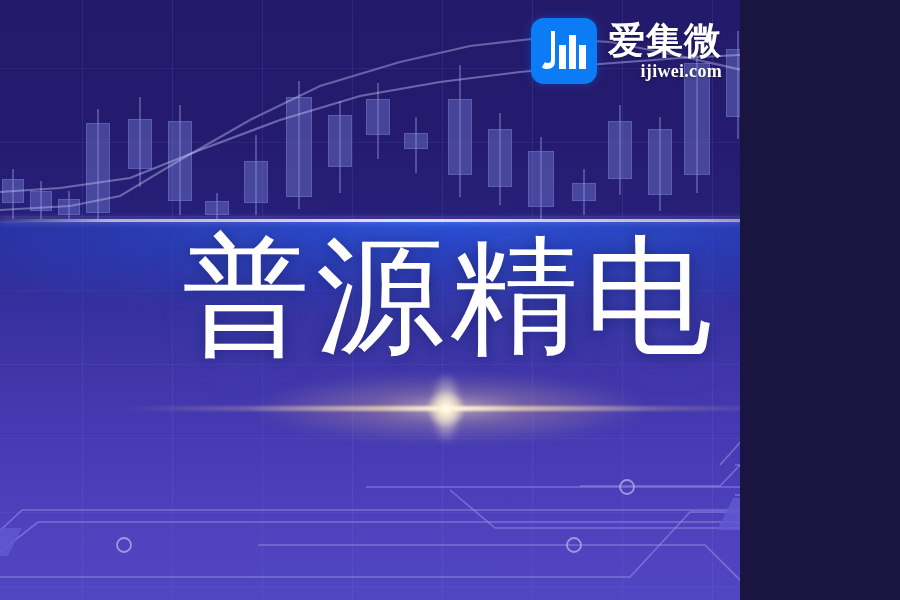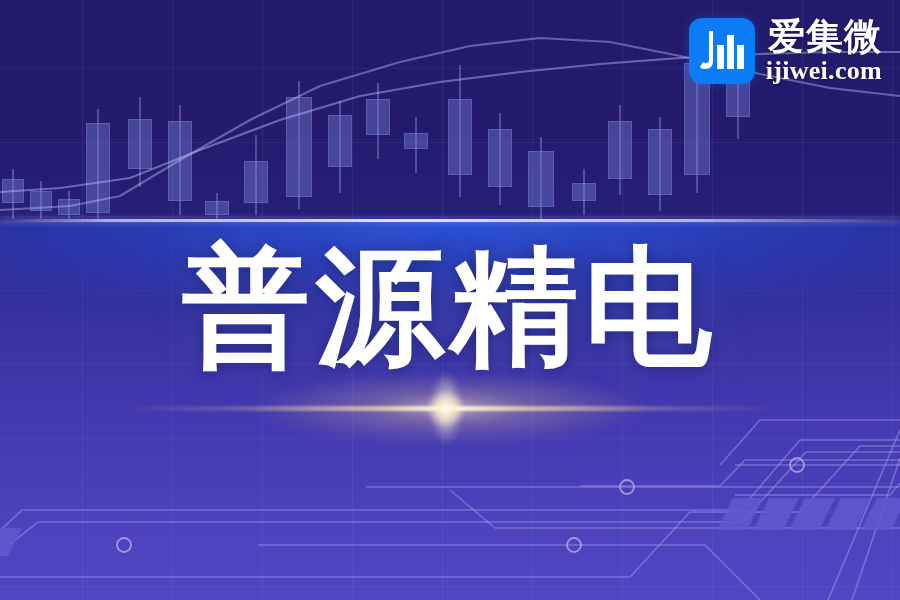--- a/index.html
+++ b/index.html
@@ -1,19 +1,19 @@
 <!DOCTYPE html>
 <html><head>
 <meta charset="utf-8">
 <style>
   html,body{margin:0;padding:0;background:#1a1440;}
   *{box-sizing:border-box;}
   #stage{
     position:relative;
-    width:900px;height:600px;
+    width:740px;height:600px;
     overflow:hidden;
     font-family:"Liberation Sans","DejaVu Sans",sans-serif;
     background:
       linear-gradient(180deg,
         #241b6d 0%,
         #241b6d 34%,
         #2a2283 38%,
         #3a31a0 52%,
         #4439b0 70%,
         #4e42bd 88%,
@@ -135,40 +135,40 @@
   .logo-cn{
     font-family:"Liberation Serif","DejaVu Serif",serif;
     font-weight:700;color:#ffffff;
     font-size:37px;letter-spacing:1px;
     white-space:nowrap;
     text-shadow:0 1px 3px rgba(0,0,0,.3);
   }
   .logo-dom{
     font-family:"Liberation Serif","DejaVu Serif",serif;
     font-weight:700;color:#ffffff;
-    font-size:26px;letter-spacing:.3px;margin-top:3px;
+    font-size:18px;letter-spacing:.3px;margin-top:3px;
     white-space:nowrap;
     text-shadow:0 1px 3px rgba(0,0,0,.3);
   }
   .logo-sub{
     margin-top:13px;
     font-size:28px;font-weight:700;letter-spacing:2px;
     white-space:nowrap;
     background:linear-gradient(180deg,#ffffff 0%,#eaf4ff 45%,#a9d4f5 100%);
     -webkit-background-clip:text;background-clip:text;
     -webkit-text-fill-color:transparent;color:#cfe6fb;
     text-align:right;
   }
 
   
   .headline{
-    position:absolute;left:0;top:243px;width:900px;
+    position:absolute;left:0;top:232px;width:900px;
     text-align:center;
     font-size:128px;line-height:1;
-    font-weight:700;color:#ffffff;
+    font-weight:400;color:#ffffff;
     letter-spacing:6px;
     text-shadow:0 2px 16px rgba(10,20,90,.55), 0 0 40px rgba(120,150,255,.25);
     white-space:nowrap;
   }
 </style>
 </head>
 <body>
 
 <div id="stage">
 

